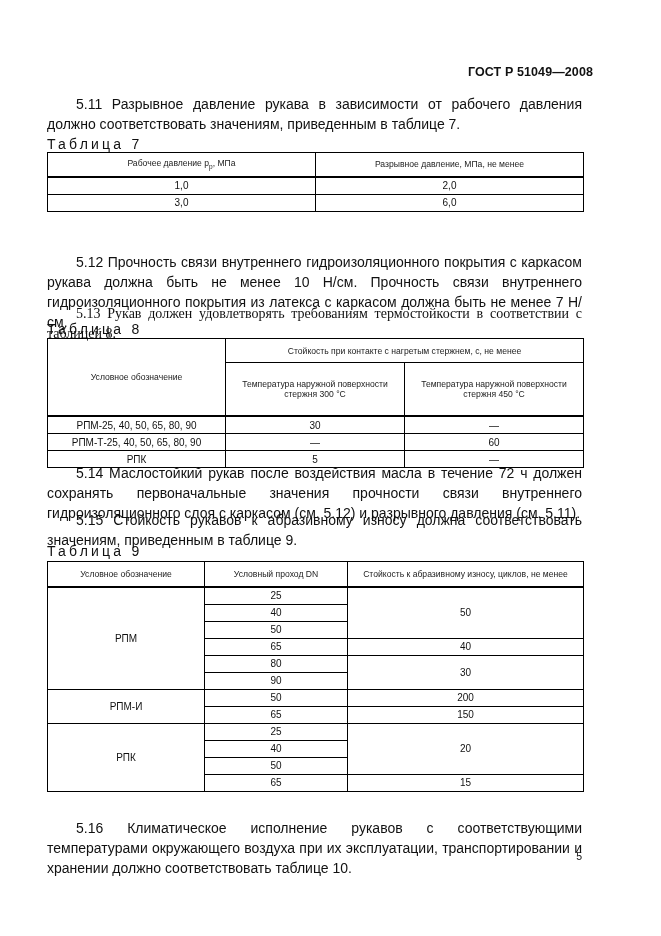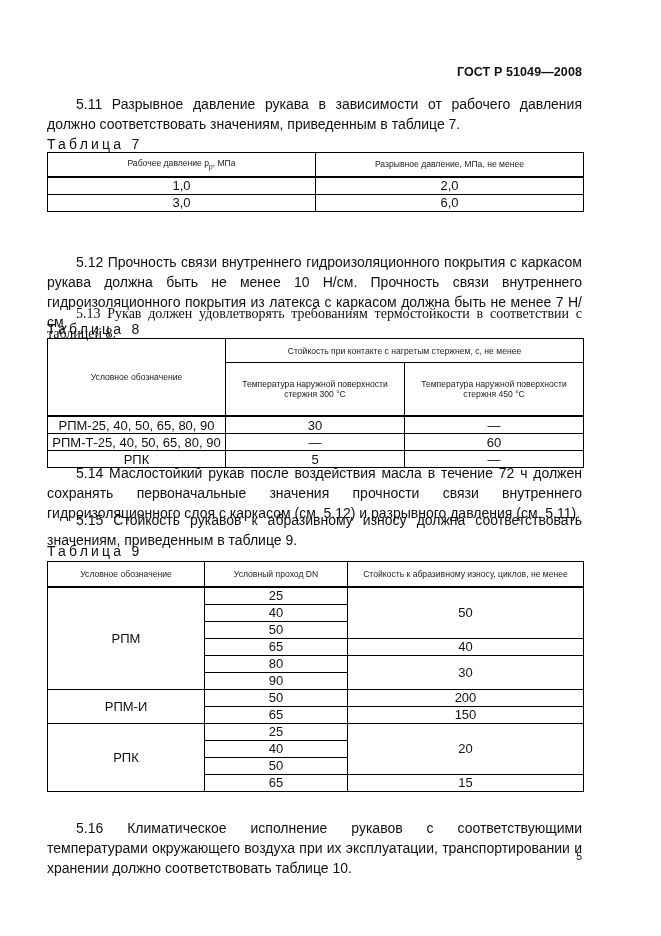--- a/index.html
+++ b/index.html
@@ -1,26 +1,26 @@
 <!DOCTYPE html>
 <html><head>
 <meta charset="utf-8">
 <style>
   html, body { margin: 0; padding: 0; background: #ffffff; }
   body { width: 661px; height: 936px; position: relative; overflow: hidden;
          font-family: "Liberation Sans", sans-serif; color: #111; }
   .abs { position: absolute; }
-  .header { top: 65px; right: 79px; font-weight: bold; font-size: 12.5px; letter-spacing: 0.1px; }
+  .header { top: 65px; right: 68px; font-weight: bold; font-size: 12.5px; letter-spacing: 0.1px; }
   .para { left: 47px; width: 535px; font-size: 14px; line-height: 20px; text-align: justify; }
   .para .ind { display: inline-block; width: 29px; }
   .tcap { left: 47px; font-size: 14px; letter-spacing: 3.2px; text-align: center; }
   table { position: absolute; left: 47px; width: 536px; border-collapse: collapse; table-layout: fixed; }
   td, th { border: 1px solid #000; text-align: center; vertical-align: middle; padding: 0; font-weight: normal; }
   th { font-size: 8.6px; color: #222; }
-  td { font-size: 13px; height: 16px; }
+  td { font-size: 10px; height: 16px; }
   .thick-bottom th, tr.thick-bottom td { border-bottom: 2.5px solid #000; }
   .pnum { right: 79px; top: 850px; font-size: 10.5px; }
   sub { font-size: 6.5px; }
 </style>
 </head>
 <body>
 
 <div class="abs header">ГОСТ Р 51049—2008</div>
 
 <div class="abs para" style="top:94px;"><span class="ind"></span><span>5.11  Разрывное давление рукава в зависимости от рабочего давления должно соответствовать значениям, приведенным в таблице 7.</span></div>

